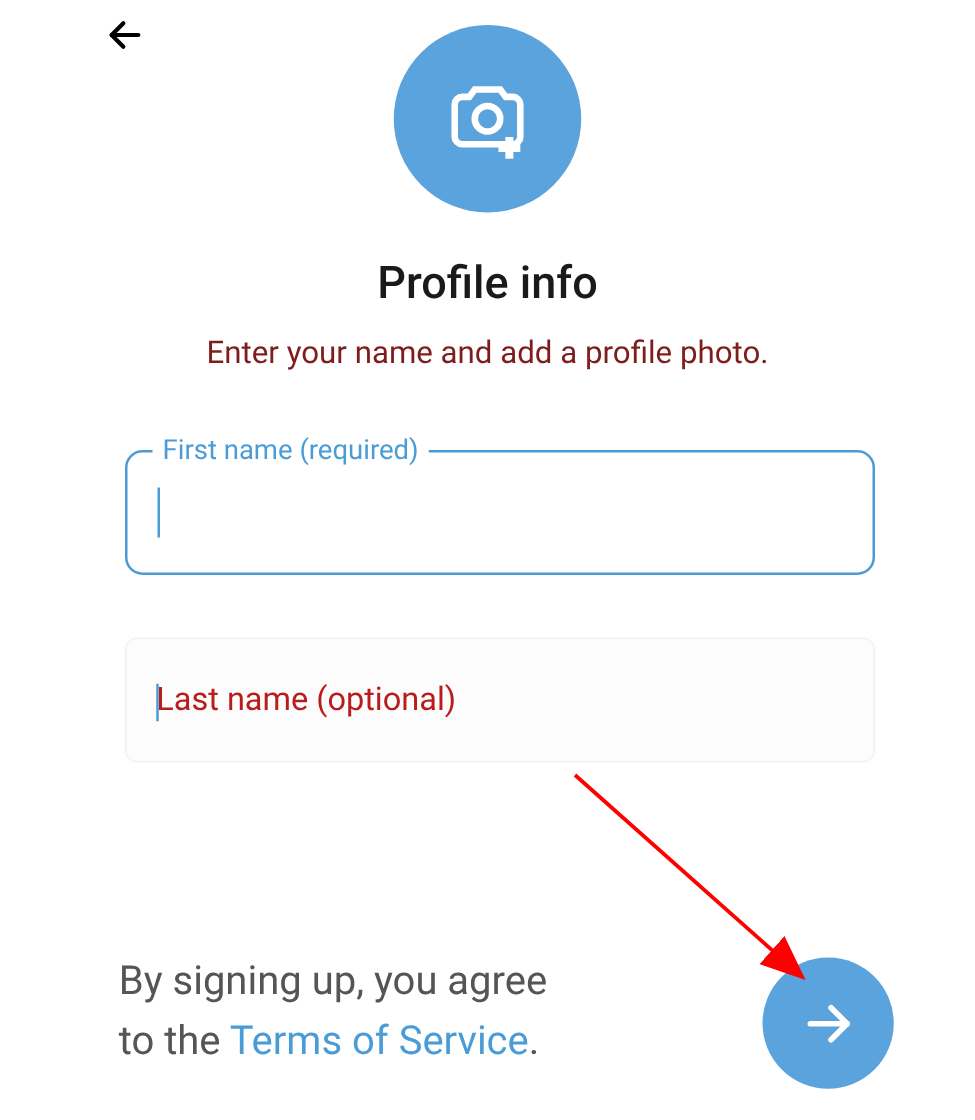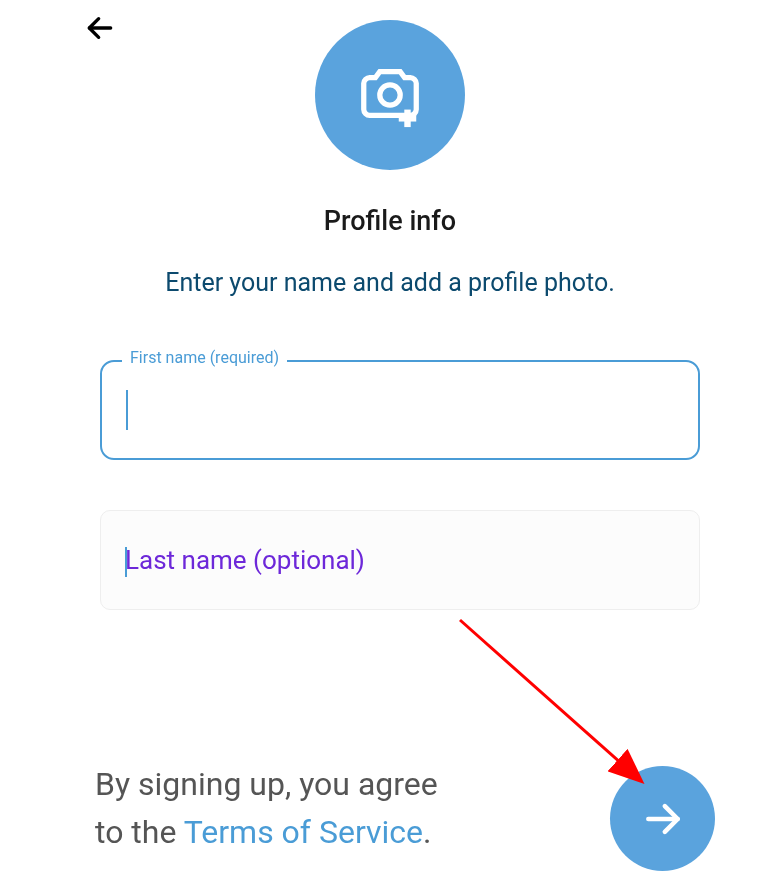--- a/index.html
+++ b/index.html
@@ -39,32 +39,32 @@
       align-items: center;
       justify-content: center;
       cursor: pointer;
     }
     .heading {
       position: absolute;
       top: 205px;
       left: 0;
       right: 0;
       text-align: center;
-      font-size: 27px;
+      font-size: 36px;
       font-weight: 500;
       color: #1a1a1a;
     }
     .subheading {
       position: absolute;
       top: 268px;
       left: 0;
       right: 0;
       text-align: center;
       font-size: 25px;
-      color: #0c4a6e;
+      color: #7f1d1d;
     }
     .field-container {
       position: absolute;
       left: 100px;
       right: 80px;
     }
     .field-first {
       top: 360px;
     }
     .field-last {
@@ -78,21 +78,21 @@
       padding: 0 24px;
       display: flex;
       align-items: center;
     }
     .field-label-floating {
       position: absolute;
       top: -14px;
       left: 20px;
       background: #ffffff;
       padding: 0 8px;
-      font-size: 16px;
+      font-size: 22px;
       color: #4a9cd6;
     }
     .field-input {
       border: none;
       outline: none;
       font-size: 26px;
       width: 100%;
       color: #333;
       background: transparent;
     }
@@ -109,21 +109,21 @@
       border: 1px solid #eee;
       border-radius: 10px;
       height: 100px;
       padding: 0 24px;
       display: flex;
       align-items: center;
       background: #fcfcfc;
     }
     .field-placeholder {
       font-size: 26px;
-      color: #6d28d9;
+      color: #b91c1c;
       position: relative;
     }
     .field-placeholder::before {
       content: '';
       position: absolute;
       left: 0px;
       top: 2px;
       width: 2px;
       height: 30px;
       background: #4a9cd6;

